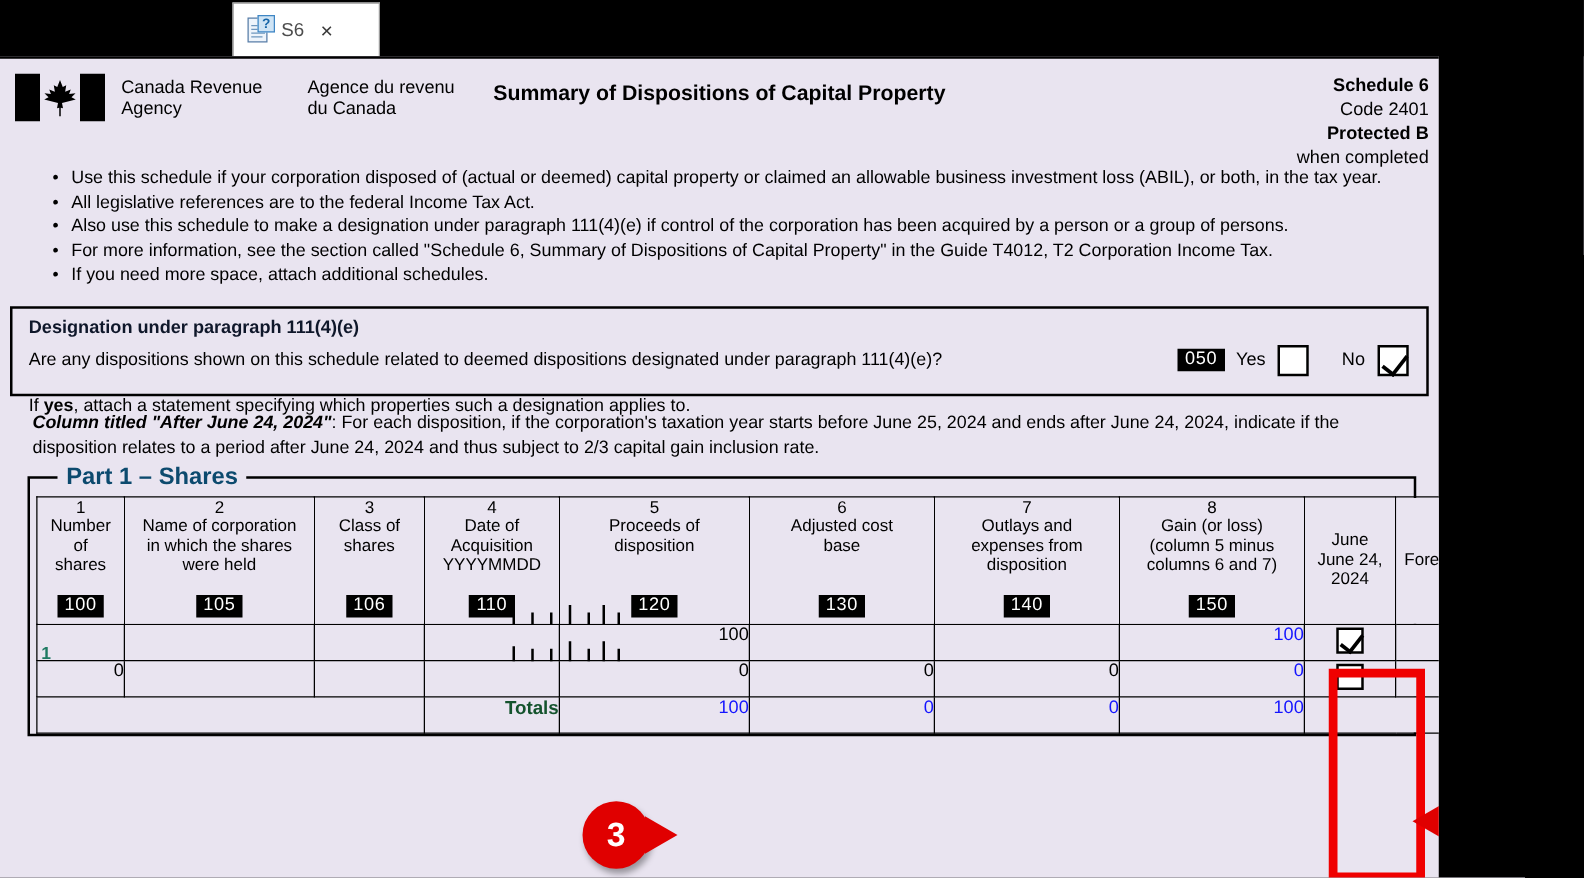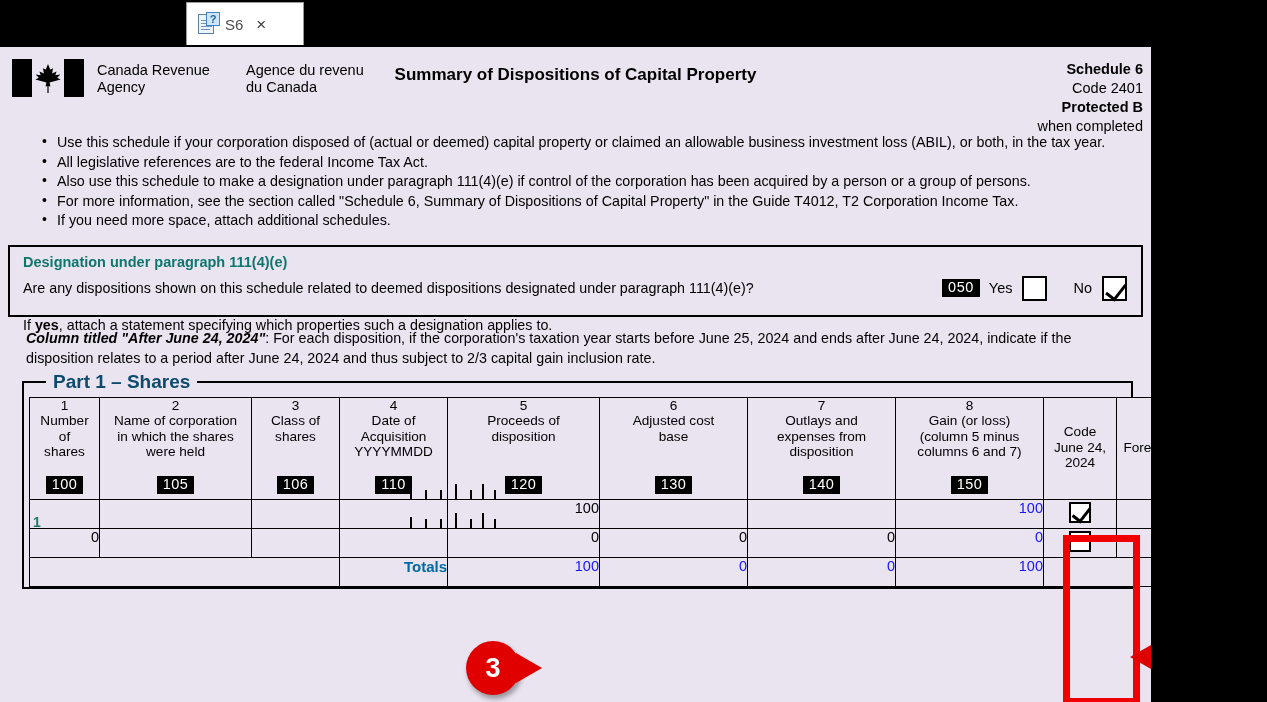--- a/index.html
+++ b/index.html
@@ -121,21 +121,21 @@
 
   
   #designation {
     margin: 14px 8px 0 8px;
     border: 2px solid #000;
     background: #e9e4f0;
     padding: 7px 10px 6px 13px;
     position: relative;
     height: 72px;
   }
-  #desig-title { font-size: 14.5px; font-weight: bold; color: #0f766e; }
+  #desig-title { font-size: 14.5px; font-weight: bold; color: #0f172a; }
   #desig-q {
     font-size: 14.3px; color: #000; margin-top: 6px;
     display: flex; align-items: center;
   }
   #desig-note { font-size: 14.3px; color: #000; margin-top: 16px; }
   #desig-note b { font-weight: bold; }
   .fieldcode {
     display: inline-block;
     background: #000; color: #fff;
     font-size: 14.5px; font-weight: normal;
@@ -252,21 +252,21 @@
     width: 8px; height: 15px;
     border-right: 3px solid #000;
     border-bottom: 3px solid #000;
     transform: rotate(38deg);
   }
 
   td.totlabel {
     background: #e9e4f0;
     border: none;
     text-align: right;
-    font-size: 15px; font-weight: bold; color: #0369a1;
+    font-size: 15px; font-weight: bold; color: #14532d;
     padding-right: 14px;
   }
   td.totval {
     background: #ffffff;
     border: 1.5px solid #000;
     border-bottom: 4px double #000;
     text-align: right;
     font-size: 14.5px; color: #1414ff;
     padding: 3px 6px 0 4px;
     height: 29px;
@@ -463,21 +463,21 @@
               <span class="code"><span class="fieldcode">140</span></span>
             </th>
             <th class="hcell">
               <span class="num">8</span>
               <span class="ttl">Gain (or loss)</span>
               <span class="ttl">(column 5 minus</span>
               <span class="ttl">columns 6 and 7)</span>
               <span class="code"><span class="fieldcode">150</span></span>
             </th>
             <th class="hcell plain">
-              <span class="ttl">Code</span>
+              <span class="ttl">June</span>
               <span class="ttl">June 24,</span>
               <span class="ttl">2024</span>
             </th>
             <th class="hcell plain">
               <span class="ttl">Foreign</span>
             </th>
             <th class="hcell plain">
               <span class="ttl">AAII</span>
             </th>
           </tr>

